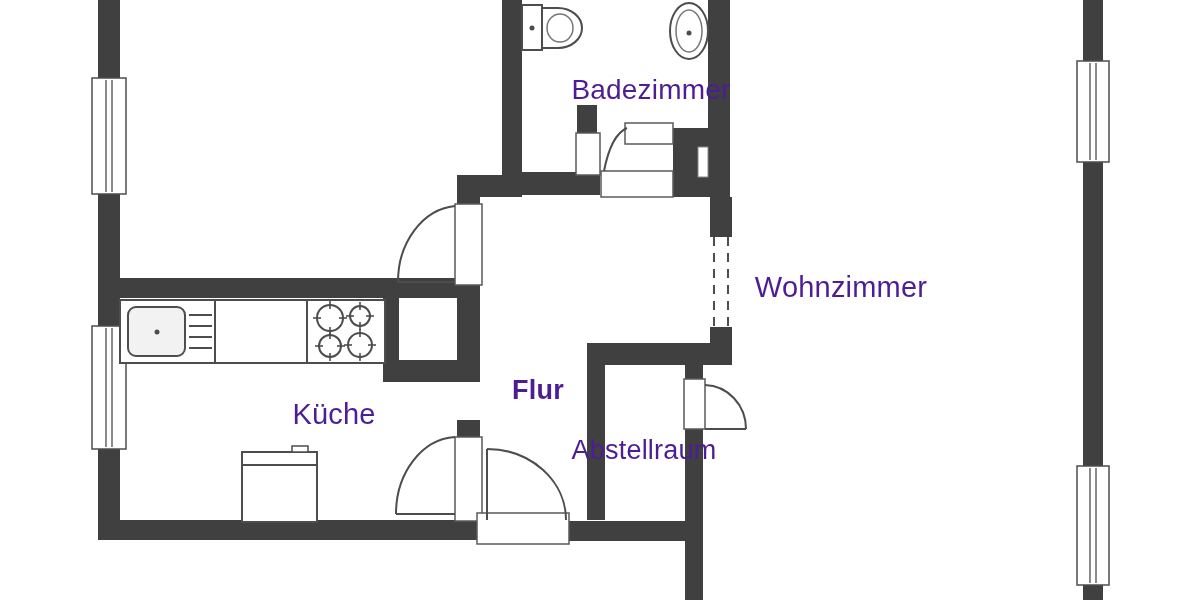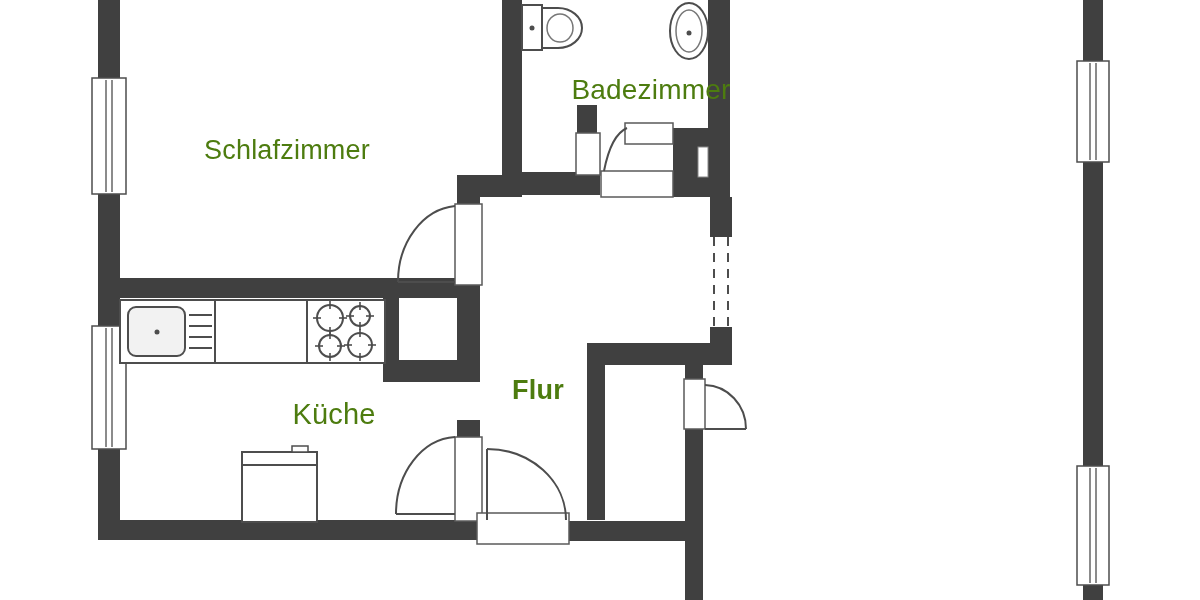--- a/index.html
+++ b/index.html
@@ -1,19 +1,19 @@
 <!DOCTYPE html>
 <html><head>
 <meta charset="utf-8">
 <style>
   html,body{margin:0;padding:0;background:#ffffff;}
   .plan{position:relative;width:1200px;height:600px;background:#ffffff;overflow:hidden;
         font-family:"Liberation Sans", sans-serif;}
   .plan svg{position:absolute;left:0;top:0;}
-  .room-label{position:absolute;transform:translate(-50%,-50%);color:#4d7c0f;
+  .room-label{position:absolute;transform:translate(-50%,-50%);color:#4c1d95;
         font-weight:500;white-space:nowrap;letter-spacing:0.2px;}
 </style>
 </head>
 <body>
 
 <div class="plan">
   <svg width="1200" height="600" viewBox="0 0 1200 600">
       <rect x="98" y="0" width="22" height="80" fill="#404040"></rect>
       <rect x="98" y="192" width="22" height="136" fill="#404040"></rect>
       <rect x="98" y="447" width="22" height="93" fill="#404040"></rect>
@@ -106,17 +106,18 @@
       <rect x="292" y="446" width="16" height="6" fill="#ffffff" stroke="#4d4d4d" stroke-width="1.5"></rect>
       <rect x="522" y="5" width="20" height="45" fill="#ffffff" stroke="#4d4d4d" stroke-width="2"></rect>
       <circle cx="532" cy="28" r="2.5" fill="#4d4d4d"></circle>
       <path d="M 542,8 h 16 a 24,20 0 0 1 0,40 h -16 z" fill="#ffffff" stroke="#4d4d4d" stroke-width="2"></path>
       <ellipse cx="560" cy="28" rx="13" ry="14" fill="none" stroke="#777777" stroke-width="1.5"></ellipse>
       <ellipse cx="689" cy="31" rx="19" ry="28" fill="#ffffff" stroke="#4d4d4d" stroke-width="2"></ellipse>
       <ellipse cx="689" cy="31" rx="13" ry="21" fill="none" stroke="#777777" stroke-width="1.5"></ellipse>
       <circle cx="689" cy="33" r="2.5" fill="#4d4d4d"></circle>
     </svg>
 
-<div class="room-label" style="left: 287px; top: 150px; font-size: 27px;">Schlafzimmer</div>
     <div class="room-label" style="left: 651px; top: 90px; font-size: 28px;">Badezimmer</div>
+    <div class="room-label" style="left: 841px; top: 287px; font-size: 29px;">Wohnzimmer</div>
     <div class="room-label" style="left: 334px; top: 414px; font-size: 29px;">Küche</div>
     <div class="room-label" style="left: 538px; top: 390px; font-size: 27px; font-weight: bold;">Flur</div>
+    <div class="room-label" style="left: 644px; top: 450px; font-size: 27px;">Abstellraum</div>
   </div>
 
 </body></html>

